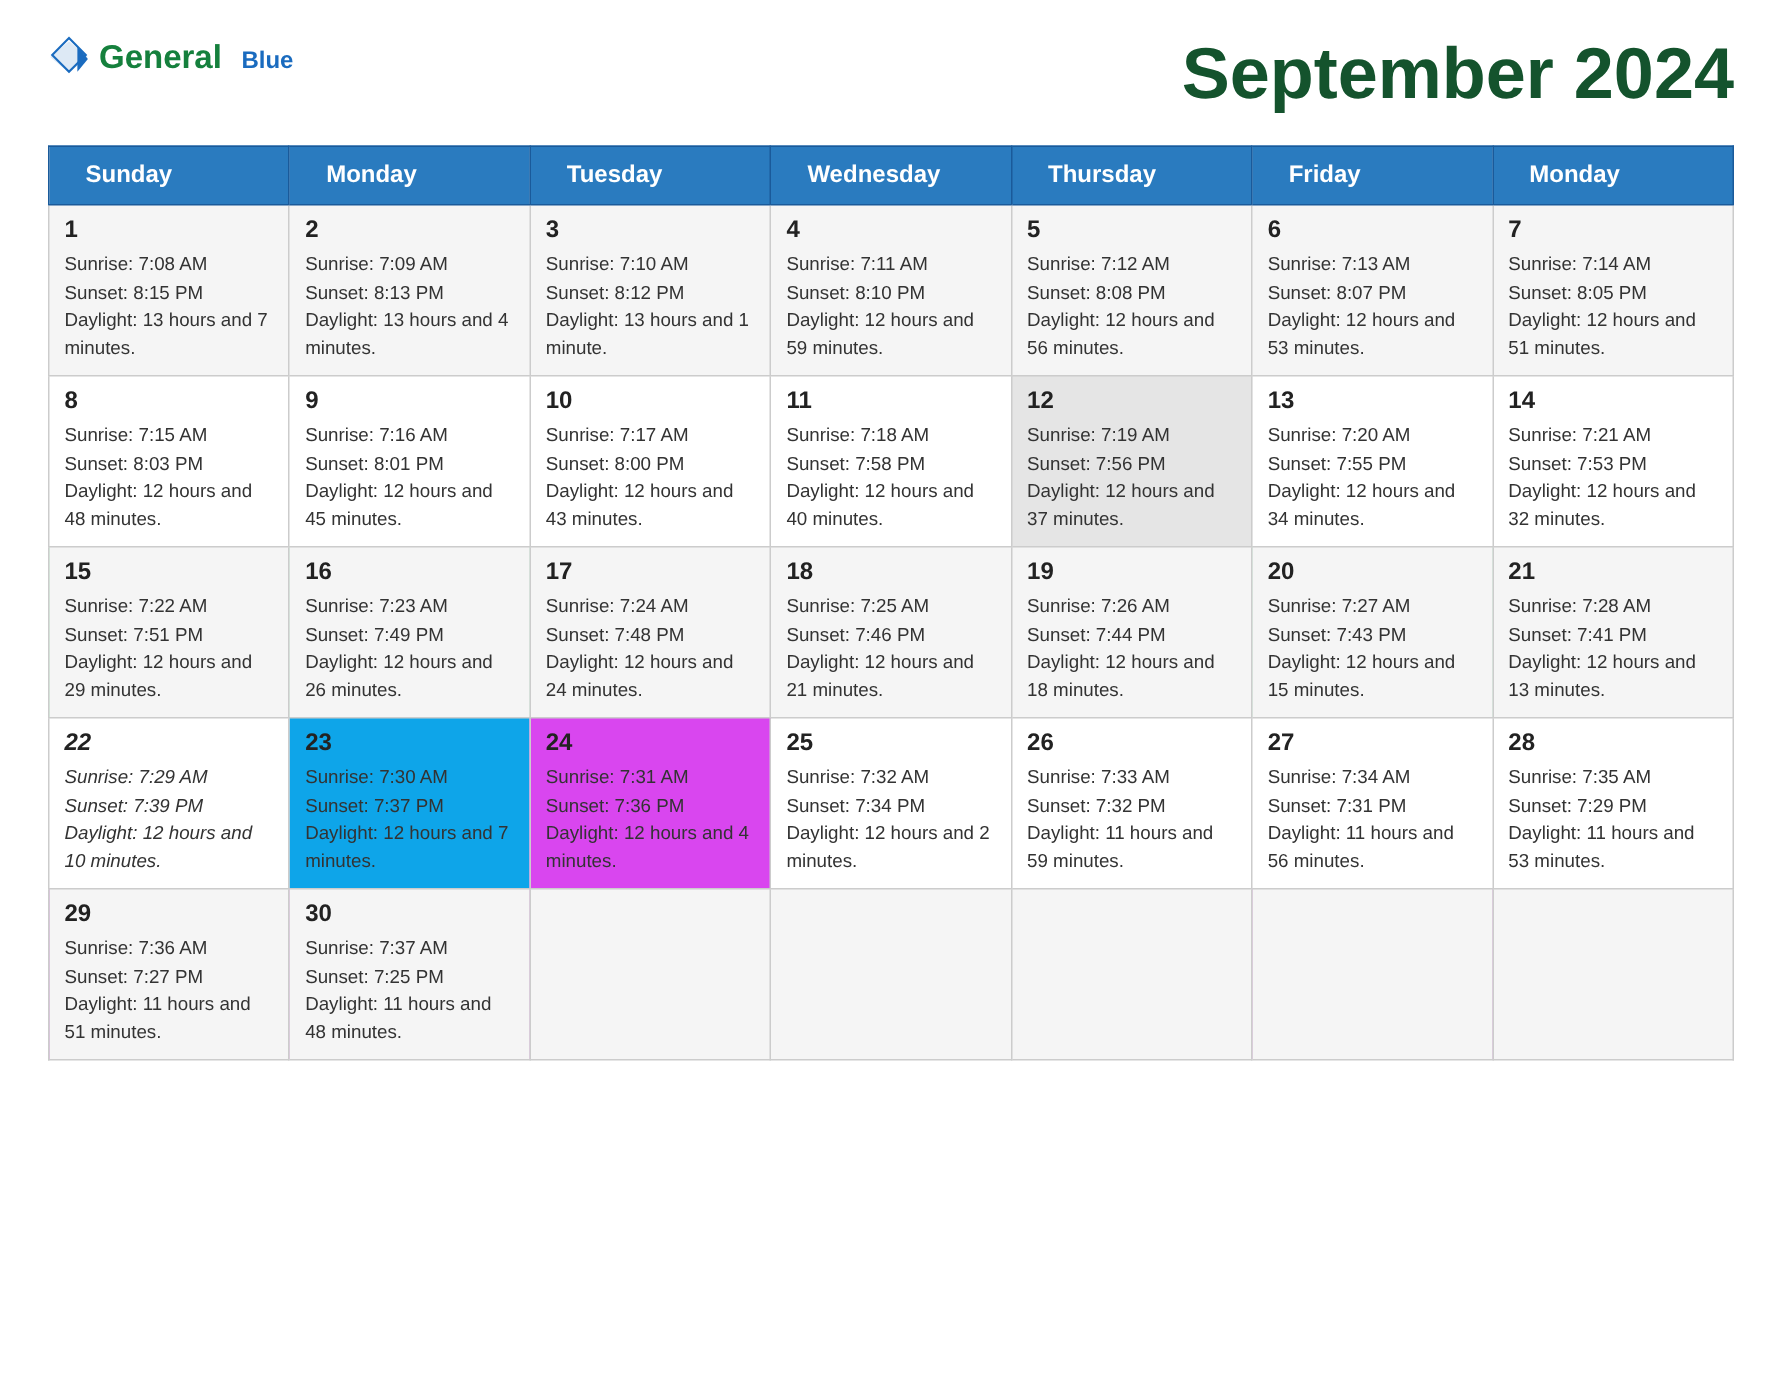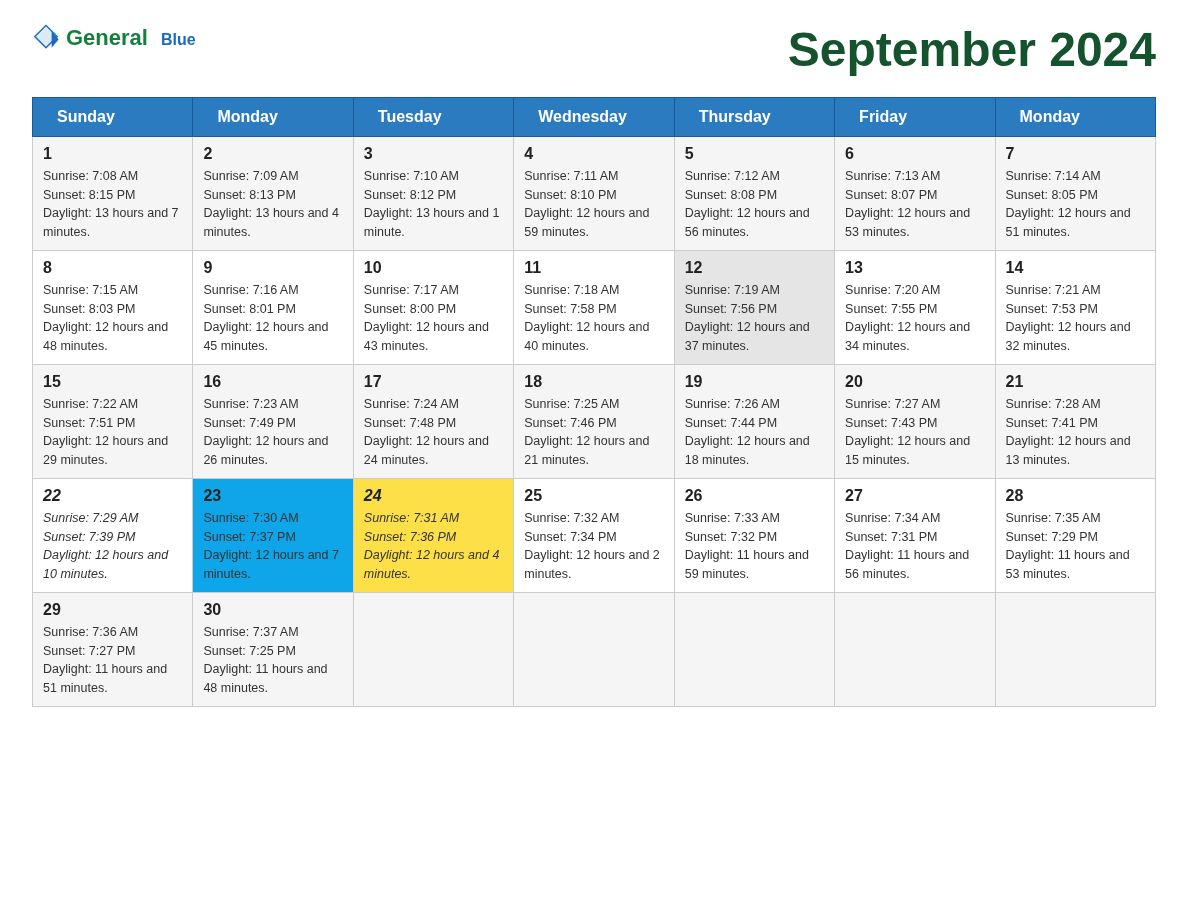--- a/index.html
+++ b/index.html
@@ -202,21 +202,21 @@
       </tr>
       <tr style="background-color: rgb(255, 255, 255);">
         <td style="background-color: rgb(255, 255, 255); font-style: italic;">
           <div class="day-number">22</div>
           <div class="day-info">Sunrise: 7:29 AM<br>Sunset: 7:39 PM<br>Daylight: 12 hours and 10 minutes.</div>
         </td>
         <td style="background-color: #0ea5e9;">
           <div class="day-number">23</div>
           <div class="day-info">Sunrise: 7:30 AM<br>Sunset: 7:37 PM<br>Daylight: 12 hours and 7 minutes.</div>
         </td>
-        <td style="background-color: #fde047; font-style: italic;">
+        <td style="background-color: #d946ef;">
           <div class="day-number">24</div>
           <div class="day-info">Sunrise: 7:31 AM<br>Sunset: 7:36 PM<br>Daylight: 12 hours and 4 minutes.</div>
         </td>
         <td style="background-color: rgb(255, 255, 255);">
           <div class="day-number">25</div>
           <div class="day-info">Sunrise: 7:32 AM<br>Sunset: 7:34 PM<br>Daylight: 12 hours and 2 minutes.</div>
         </td>
         <td style="background-color: rgb(255, 255, 255);">
           <div class="day-number">26</div>
           <div class="day-info">Sunrise: 7:33 AM<br>Sunset: 7:32 PM<br>Daylight: 11 hours and 59 minutes.</div>

